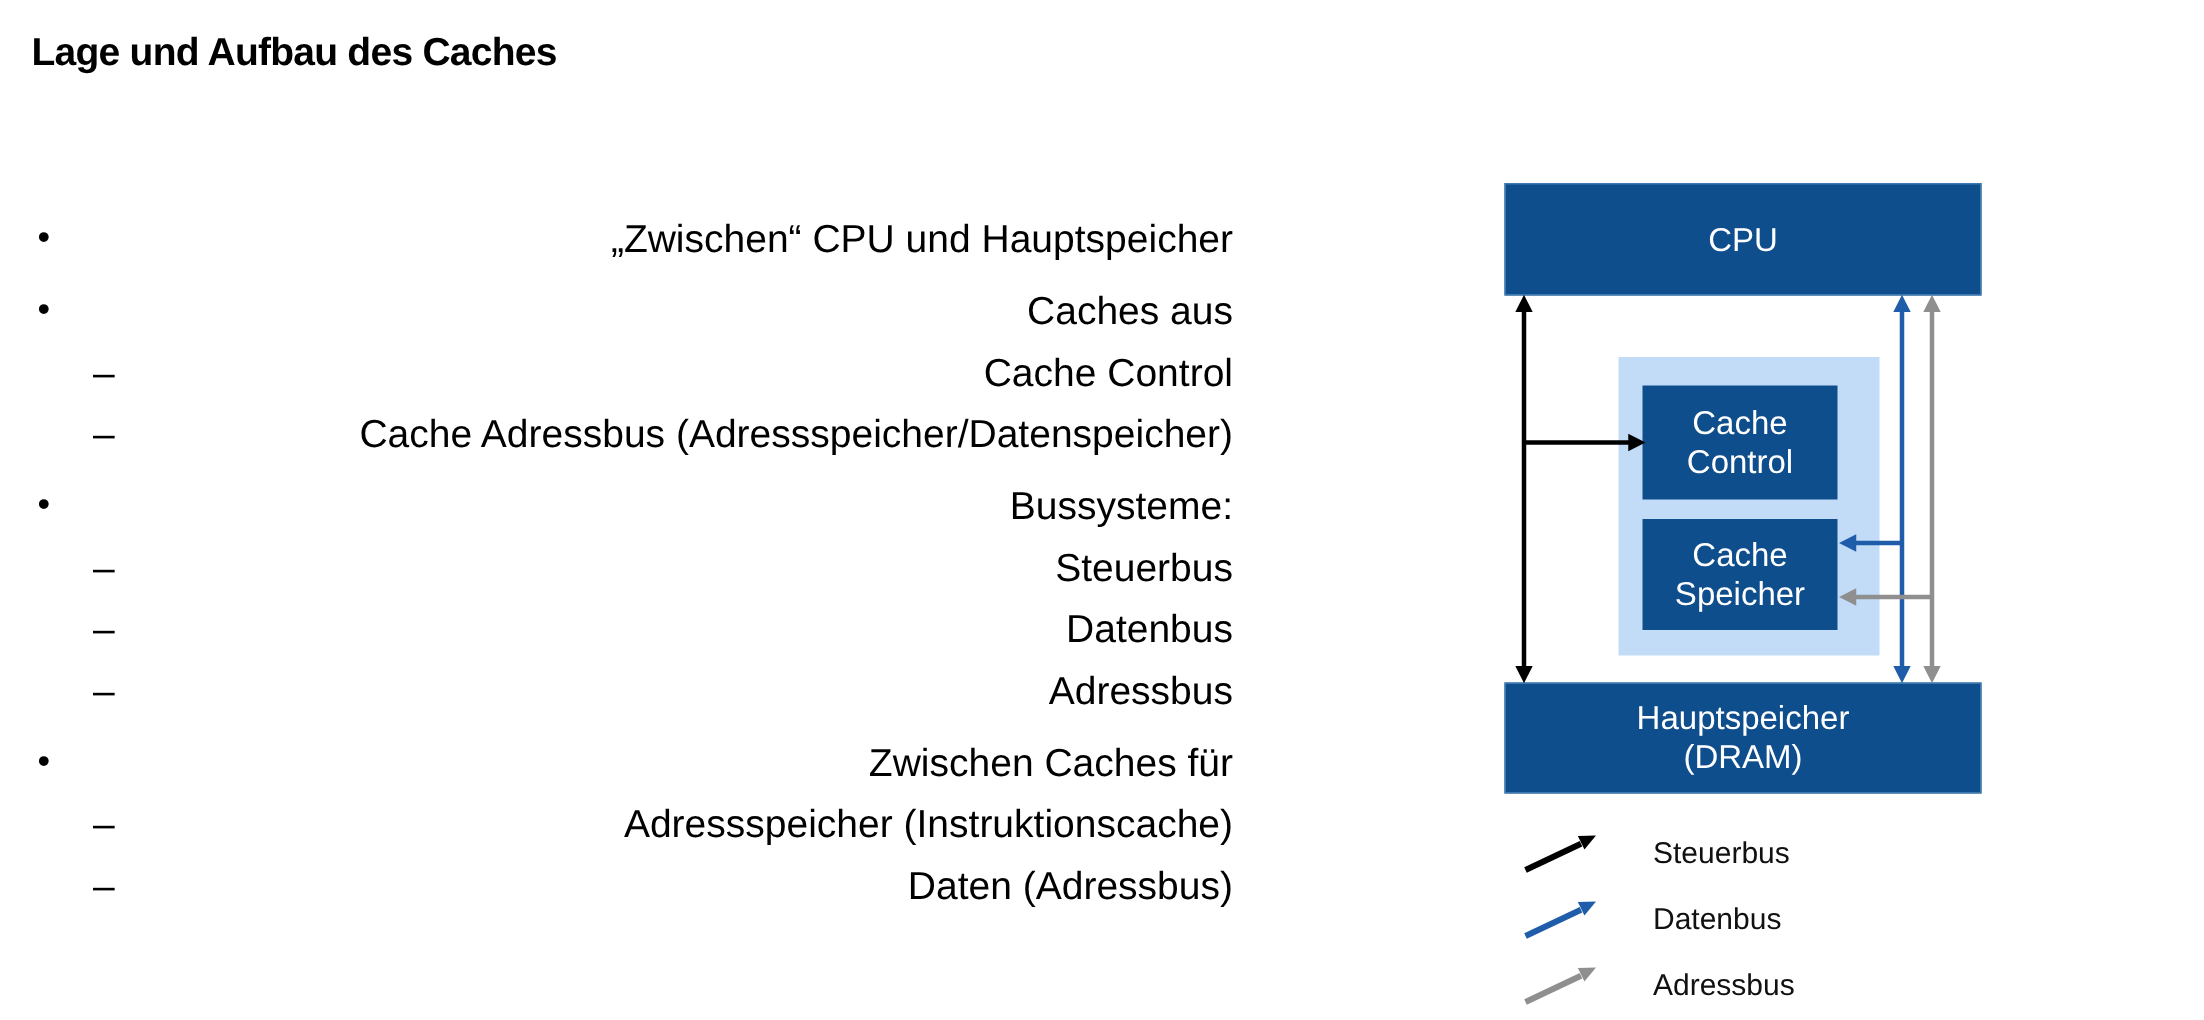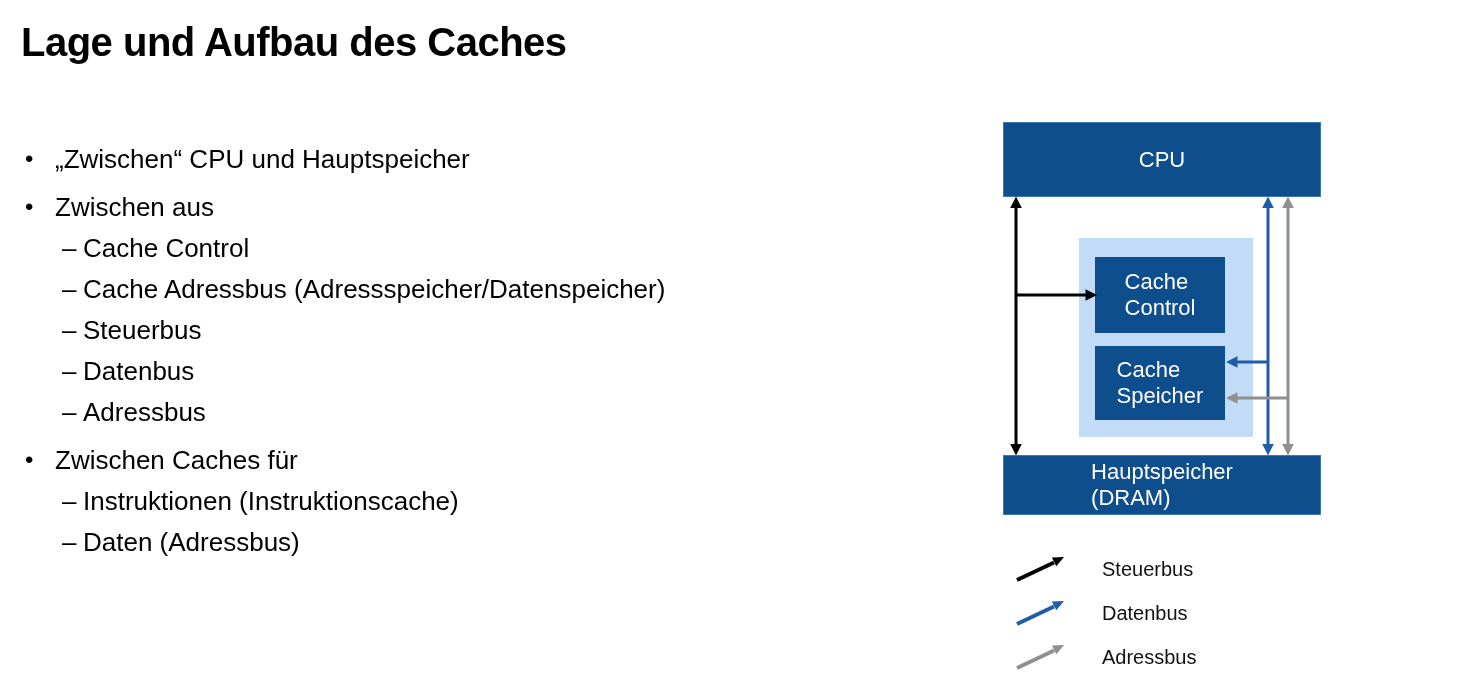--- a/index.html
+++ b/index.html
@@ -2,42 +2,42 @@
 <html style="--box_blue: #0F4E8C; --box_border: #3C79B0; --light_blue: #C2DCF8; --steuerbus: #000000; --datenbus: #1F5CA9; --adressbus: #8F8F8F;"><head>
 <meta charset="utf-8">
 <style>
   html,body{margin:0;padding:0;}
   body{
     width:1469px;height:680px;position:relative;background:#ffffff;
     font-family:"Liberation Sans",sans-serif;overflow:hidden;color:#000;
   }
   .title{
     position:absolute;left:21px;top:20px;margin:0;
-    font-size:40px;font-weight:700;letter-spacing:-0.5px;color:#000;line-height:1.1;
+    font-size:26px;font-weight:700;letter-spacing:-0.5px;color:#000;line-height:1.1;
   }
   
   .bullets{position:absolute;left:22px;top:139px;width:800px;font-size:26px;}
-  .row{position:relative;line-height:41px;}
+  .row{position:relative;line-height:41px;text-align:right;}
   .row.l1{padding-left:33px;}
   .row.l1::before{content:"\2022";position:absolute;left:3px;top:-1px;font-size:24px;}
   .row.l2{padding-left:61px;}
   .row.l2::before{content:"\2013";position:absolute;left:40px;}
   .row.l1:not(:first-child){margin-top:7px;}
   
   .box{
     position:absolute;display:flex;align-items:center;justify-content:center;
-    background:var(--box_blue);color:#fff;font-size:22px;line-height:26px;
+    background:var(--box_blue);color:#fff;font-size:22px;line-height:26px;text-align:center;
     border:1px solid var(--box_border);box-sizing:border-box;
   }
   .lbl{white-space:pre-line;}
   #cpu{left:1003px;top:122px;width:318px;height:75px;}
   #cache-container{position:absolute;left:1079px;top:238px;width:174px;height:199px;background:var(--light_blue);}
   #cache-control{left:16px;top:19px;width:130px;height:76px;border:none;}
   #cache-speicher{left:16px;top:108px;width:130px;height:74px;border:none;}
-  #hauptspeicher{left:1003px;top:455px;width:318px;height:60px;}
+  #hauptspeicher{left:1003px;top:455px;width:318px;height:74px;}
   
   .overlay{position:absolute;left:0;top:0;pointer-events:none;}
   .s-line{stroke:var(--steuerbus);stroke-width:3;fill:none;}
   .s-fill{fill:var(--steuerbus);}
   .d-line{stroke:var(--datenbus);stroke-width:3;fill:none;}
   .d-fill{fill:var(--datenbus);}
   .a-line{stroke:var(--adressbus);stroke-width:3;fill:none;}
   .a-fill{fill:var(--adressbus);}
   
   .legend{position:absolute;left:1014px;top:547px;}
@@ -46,28 +46,29 @@
   .legend-row svg line{stroke-width:4;}
   .legend-label{margin-left:36px;font-size:20px;color:#111;}
 </style>
 </head>
 <body>
 
 <h1 class="title">Lage und Aufbau des Caches</h1>
 
 <div class="bullets">
   <div class="row l1"><span>„Zwischen“ CPU und Hauptspeicher</span></div>
-  <div class="row l1"><span>Zwischen aus</span></div>
+  <div class="row l1"><span>Caches aus</span></div>
   <div class="row l2"><span>Cache Control</span></div>
   <div class="row l2"><span>Cache Adressbus (Adressspeicher/Datenspeicher)</span></div>
+  <div class="row l1"><span>Bussysteme:</span></div>
   <div class="row l2"><span>Steuerbus</span></div>
   <div class="row l2"><span>Datenbus</span></div>
   <div class="row l2"><span>Adressbus</span></div>
   <div class="row l1"><span>Zwischen Caches für</span></div>
-  <div class="row l2"><span>Instruktionen (Instruktionscache)</span></div>
+  <div class="row l2"><span>Adressspeicher (Instruktionscache)</span></div>
   <div class="row l2"><span>Daten (Adressbus)</span></div>
 </div>
 
 <div>
   <div class="box" id="cpu">
     <span class="lbl">CPU</span>
   </div>
 
   <div id="cache-container">
     <div class="box" id="cache-control">

